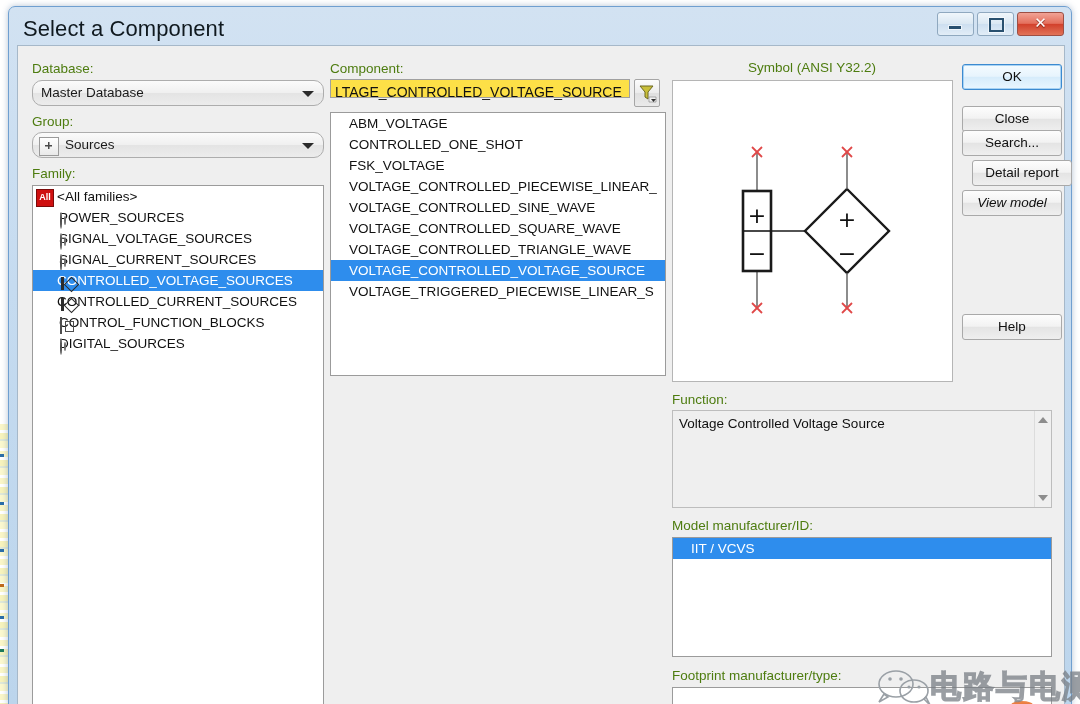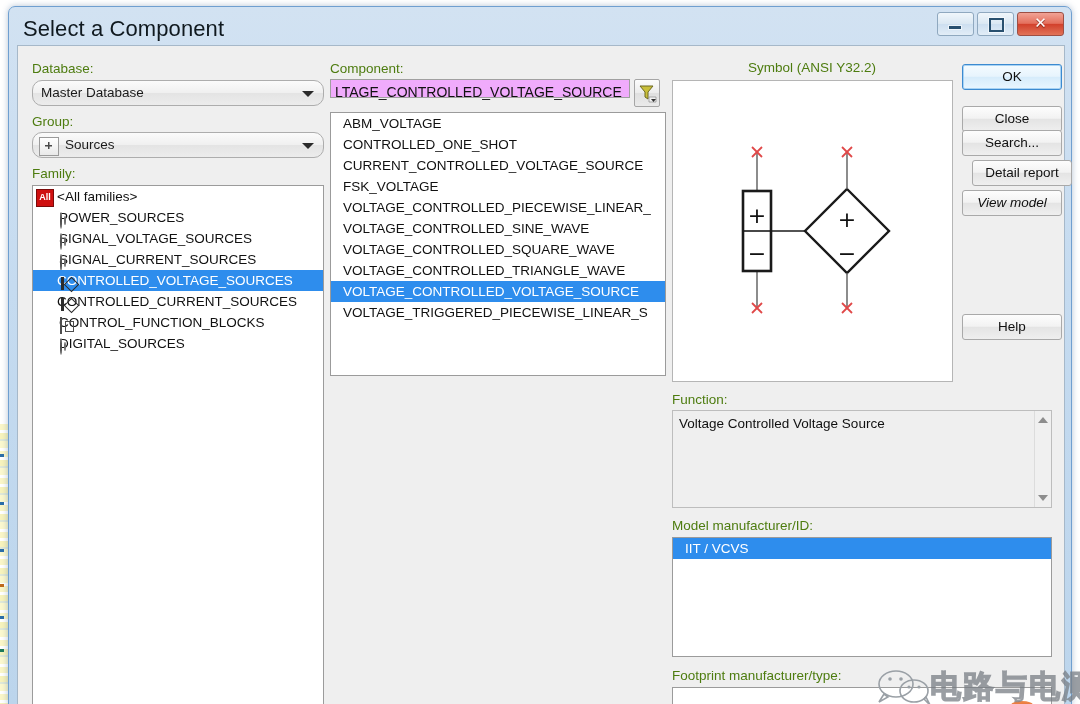--- a/index.html
+++ b/index.html
@@ -63,40 +63,40 @@
         border-left:6px solid transparent;border-right:6px solid transparent;border-top:6px solid #2a2a2a;}
   .combo .grpicon{position:absolute;left:6px;top:4px;width:18px;height:17px;
         background:linear-gradient(to bottom,#ffffff,#e9e9e9);border:1px solid #9a9a9a;}
   .combo .grpicon:after{content:"";position:absolute;left:5px;top:4px;width:7px;height:7px;
         background:
           linear-gradient(#4a4a4a,#4a4a4a) center/7px 1.5px no-repeat,
           linear-gradient(#4a4a4a,#4a4a4a) center/1.5px 7px no-repeat;}
 
   
   .listbox{position:absolute;background:#fff;border:1px solid #9b9b9b;box-sizing:border-box;overflow:hidden;}
-  .litem{height:21px;line-height:21px;font-size:13.5px;color:#111;padding:0 12px;white-space:nowrap;cursor:default;}
+  .litem{height:21px;line-height:21px;font-size:13.5px;color:#111;padding:0 18px;white-space:nowrap;cursor:default;}
   .litem.sel{background:#2e8ded;color:#fff;}
   .litem.icon-row{padding-left:24px;position:relative;}
   .fam-ico{position:absolute;left:3px;top:3px;width:16px;height:16px;}
 
   
   .ico-all{background:#cf1010;border:1px solid #7b0a0a;color:#fff;font-size:9px;font-weight:bold;
            line-height:14px;text-align:center;font-family:"Liberation Sans",sans-serif;}
   .ico-circ{border:1.6px solid #4d4d4d;border-radius:50%;background:#f4f4f4;position:relative;}
   .ico-circ:after{content:"";position:absolute;left:3px;top:3px;right:3px;bottom:3px;
                   border:1px solid #6d6d6d;border-radius:50%;}
   .ico-src{position:relative;}
   .ico-src .bar{position:absolute;left:1px;top:1px;width:3px;height:13px;background:#2b2b2b;}
   .ico-src .dia{position:absolute;left:6px;top:3px;width:9px;height:9px;border:1.4px solid #2b2b2b;
                 transform:rotate(45deg);}
   .ico-blk{border:1.6px solid #4d4d4d;background:#efefef;position:relative;}
   .ico-blk:after{content:"";position:absolute;left:4px;top:3px;width:7px;height:9px;border:1px solid #4d4d4d;}
 
   
-  .tfield{position:absolute;height:19px;border:1px solid #a0a0a0;background:#f0abfc;box-sizing:border-box;}
+  .tfield{position:absolute;height:19px;border:1px solid #a0a0a0;background:#fde047;box-sizing:border-box;}
   .tfield .tv{position:absolute;left:4px;top:4px;font-size:14px;color:#111;white-space:nowrap;}
   .filterbtn{position:absolute;width:26px;height:28px;border:1px solid #a6a6a6;border-radius:2px;
      background:linear-gradient(to bottom,#fcfcfc,#ececec 50%,#e0e0e0 52%,#eaeaea);box-sizing:border-box;cursor:pointer;}
 
   
   .pbtn{position:absolute;height:26px;border:1px solid #a9a9a9;border-radius:3px;
         background:linear-gradient(to bottom,#fdfdfd 0%,#f2f2f2 47%,#e4e4e4 51%,#efefef 100%);
         font-size:13.5px;color:#101010;text-align:center;line-height:24px;box-sizing:border-box;cursor:pointer;}
   .pbtn.default{border:1px solid #3c8ad0;box-shadow:0 0 0 1px #a8d3f4 inset;
         background:linear-gradient(to bottom,#f4fbff 0%,#e7f4fd 47%,#d6ecfb 51%,#e9f6ff 100%);}
@@ -184,21 +184,20 @@
     <div class="filterbtn" style="left:616px;top:33px;">
       <svg width="24" height="26" viewBox="0 0 24 26">
         <path d="M5 6 h13 l-5 6 v7 l-3 -2 v-5 z" fill="#c9bf3a" stroke="#6d6920" stroke-width="1"></path>
         <path d="M14 17 h7 v5 h-7 z" fill="#f3f3f3" stroke="#8a8a8a" stroke-width=".7"></path>
         <path d="M16 19 l2.5 3 l2.5 -3 z" fill="#303030"></path>
       </svg>
     </div>
     <div class="listbox" id="component-list" style="left:312px;top:66px;width:336px;height:264px;">
         <div class="litem">ABM_VOLTAGE</div>
         <div class="litem">CONTROLLED_ONE_SHOT</div>
-        <div class="litem">CURRENT_CONTROLLED_VOLTAGE_SOURCE</div>
         <div class="litem">FSK_VOLTAGE</div>
         <div class="litem">VOLTAGE_CONTROLLED_PIECEWISE_LINEAR_</div>
         <div class="litem">VOLTAGE_CONTROLLED_SINE_WAVE</div>
         <div class="litem">VOLTAGE_CONTROLLED_SQUARE_WAVE</div>
         <div class="litem">VOLTAGE_CONTROLLED_TRIANGLE_WAVE</div>
         <div class="litem sel">VOLTAGE_CONTROLLED_VOLTAGE_SOURCE</div>
         <div class="litem">VOLTAGE_TRIGGERED_PIECEWISE_LINEAR_S</div>
       </div>
 
     <div class="label" style="left:654px;top:14px;width:280px;text-align:center;">Symbol (ANSI Y32.2)</div>

